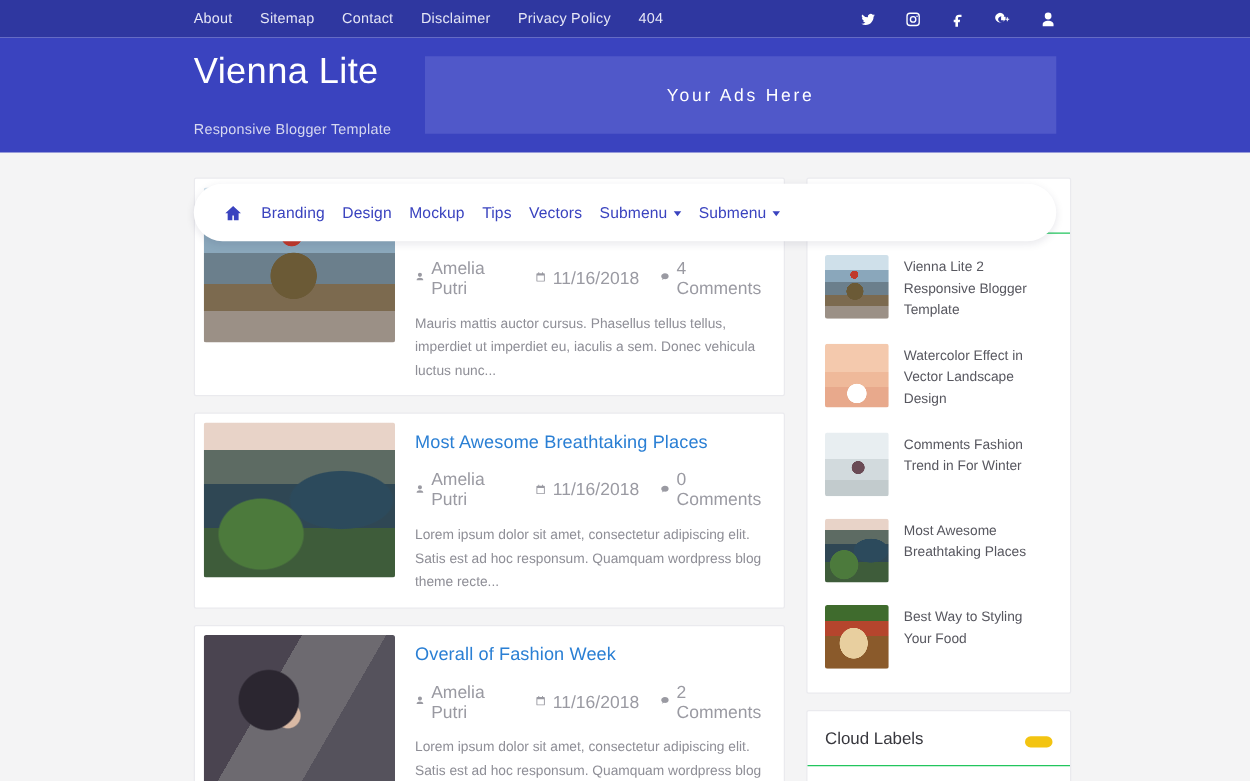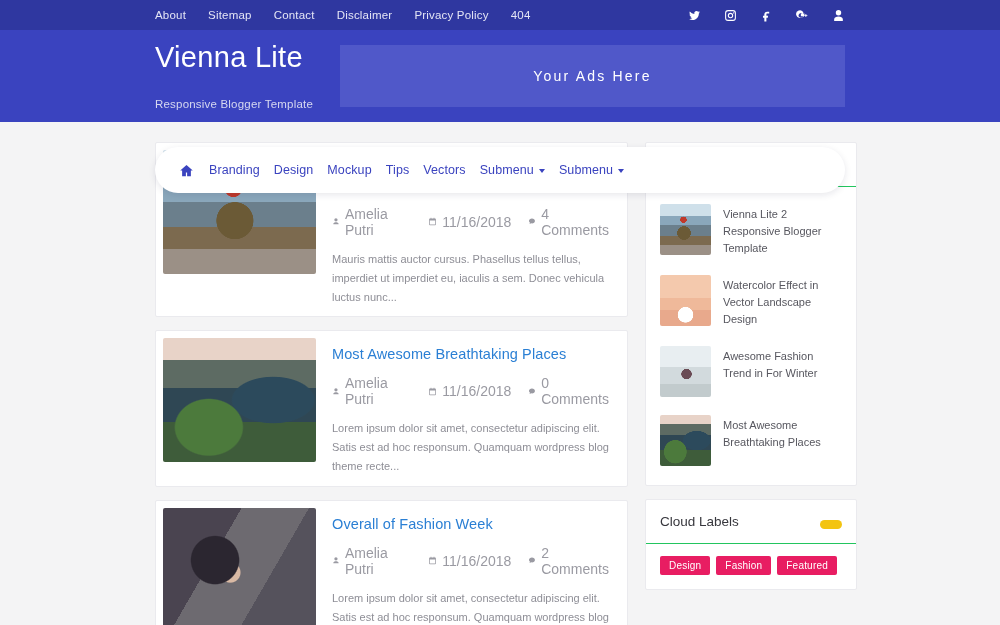--- a/index.html
+++ b/index.html
@@ -405,25 +405,29 @@
           <div class="mvitem">
             <div class="mvthumb img-hiker"></div>
             <a href="#" class="mvtitle">Vienna Lite 2 Responsive Blogger Template</a>
           </div>
           <div class="mvitem">
             <div class="mvthumb img-water"></div>
             <a href="#" class="mvtitle">Watercolor Effect in Vector Landscape Design</a>
           </div>
           <div class="mvitem">
             <div class="mvthumb img-fashion"></div>
-            <a href="#" class="mvtitle">Awesome Fashion Trend in For Winter</a>
+            <a href="#" class="mvtitle">Comments Fashion Trend in For Winter</a>
           </div>
           <div class="mvitem">
             <div class="mvthumb img-fjord"></div>
             <a href="#" class="mvtitle">Most Awesome Breathtaking Places</a>
+          </div>
+          <div class="mvitem">
+            <div class="mvthumb img-food"></div>
+            <a href="#" class="mvtitle">Best Way to Styling Your Food</a>
           </div>
         </div>
     </div>
 
     <div class="widget">
       <div class="whead">
         <h3>Cloud Labels</h3>
         <span class="wpill"></span>
       </div>
       <div class="labels">

